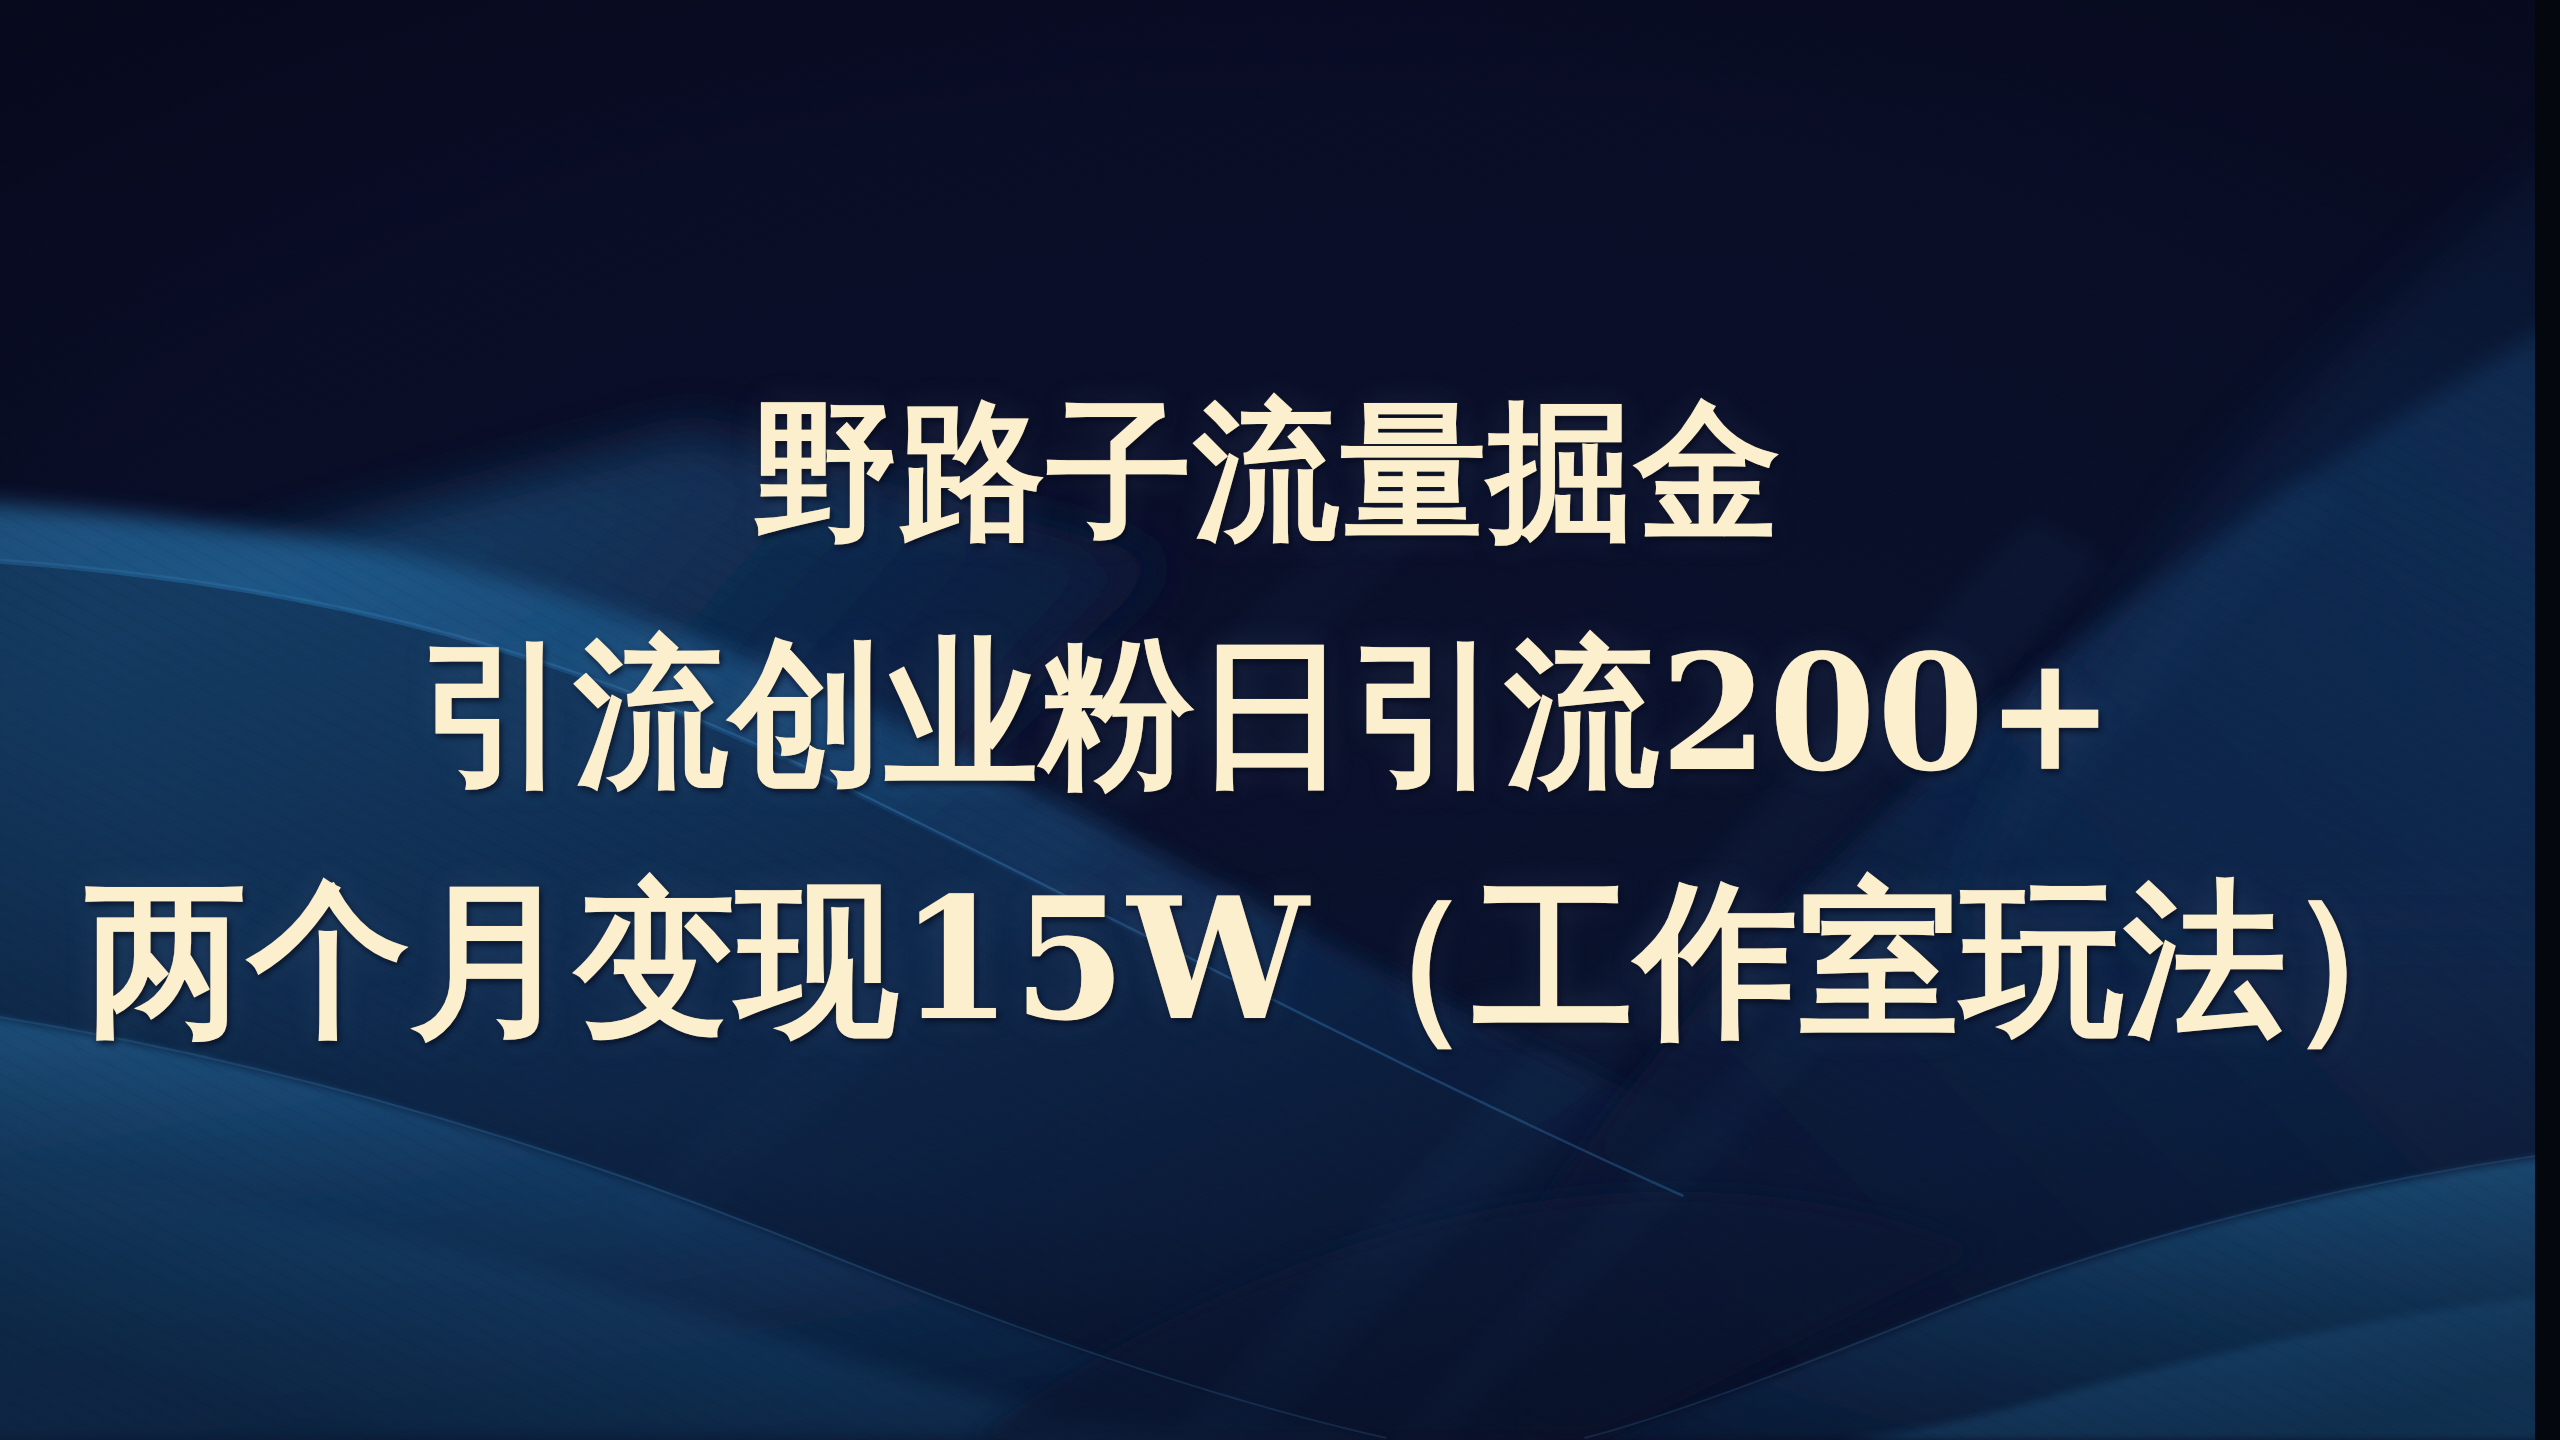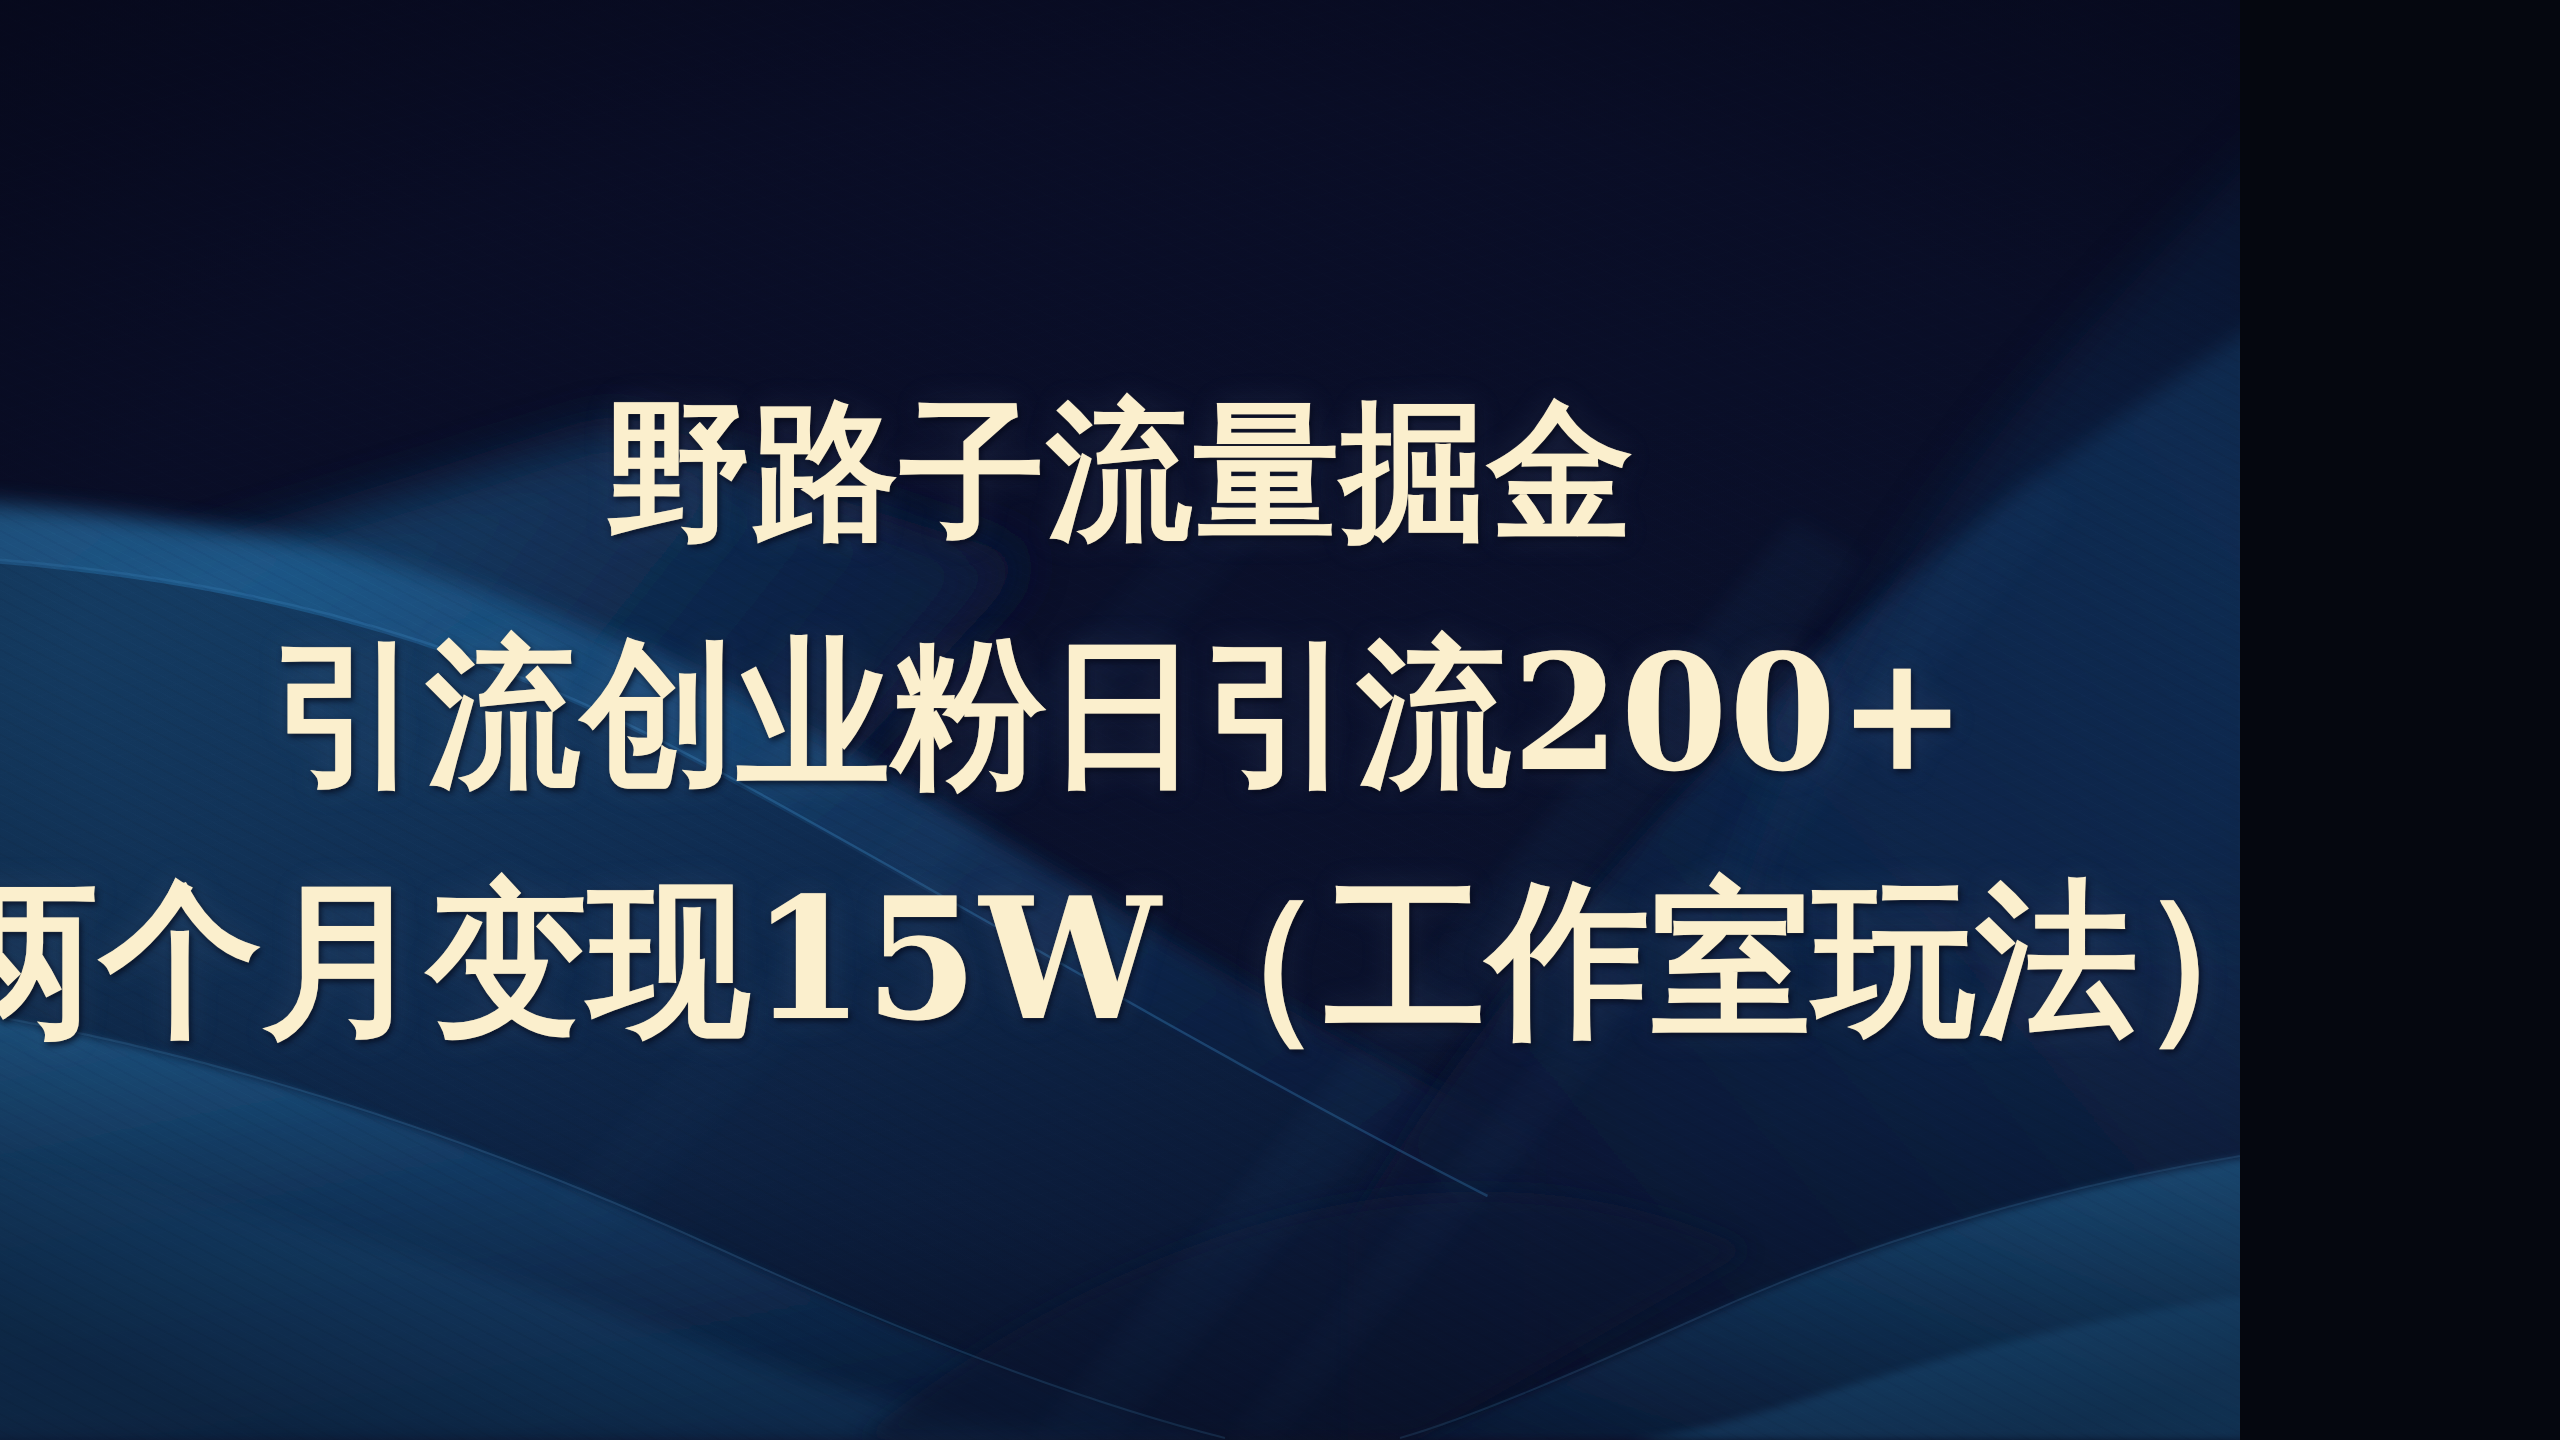--- a/index.html
+++ b/index.html
@@ -2,21 +2,21 @@
 <html><head>
 <meta charset="utf-8">
 <style>
   html, body {
     margin: 0;
     padding: 0;
     background: #05070f;
   }
   #poster {
     position: relative;
-    width: 2240px;
+    width: 2535px;
     height: 1440px;
     overflow: hidden;
     background: #0a0d27;
     font-family: "DejaVu Serif", "Liberation Serif", serif;
   }
 
   
   .bg-layer {
     position: absolute;
     inset: 0;

